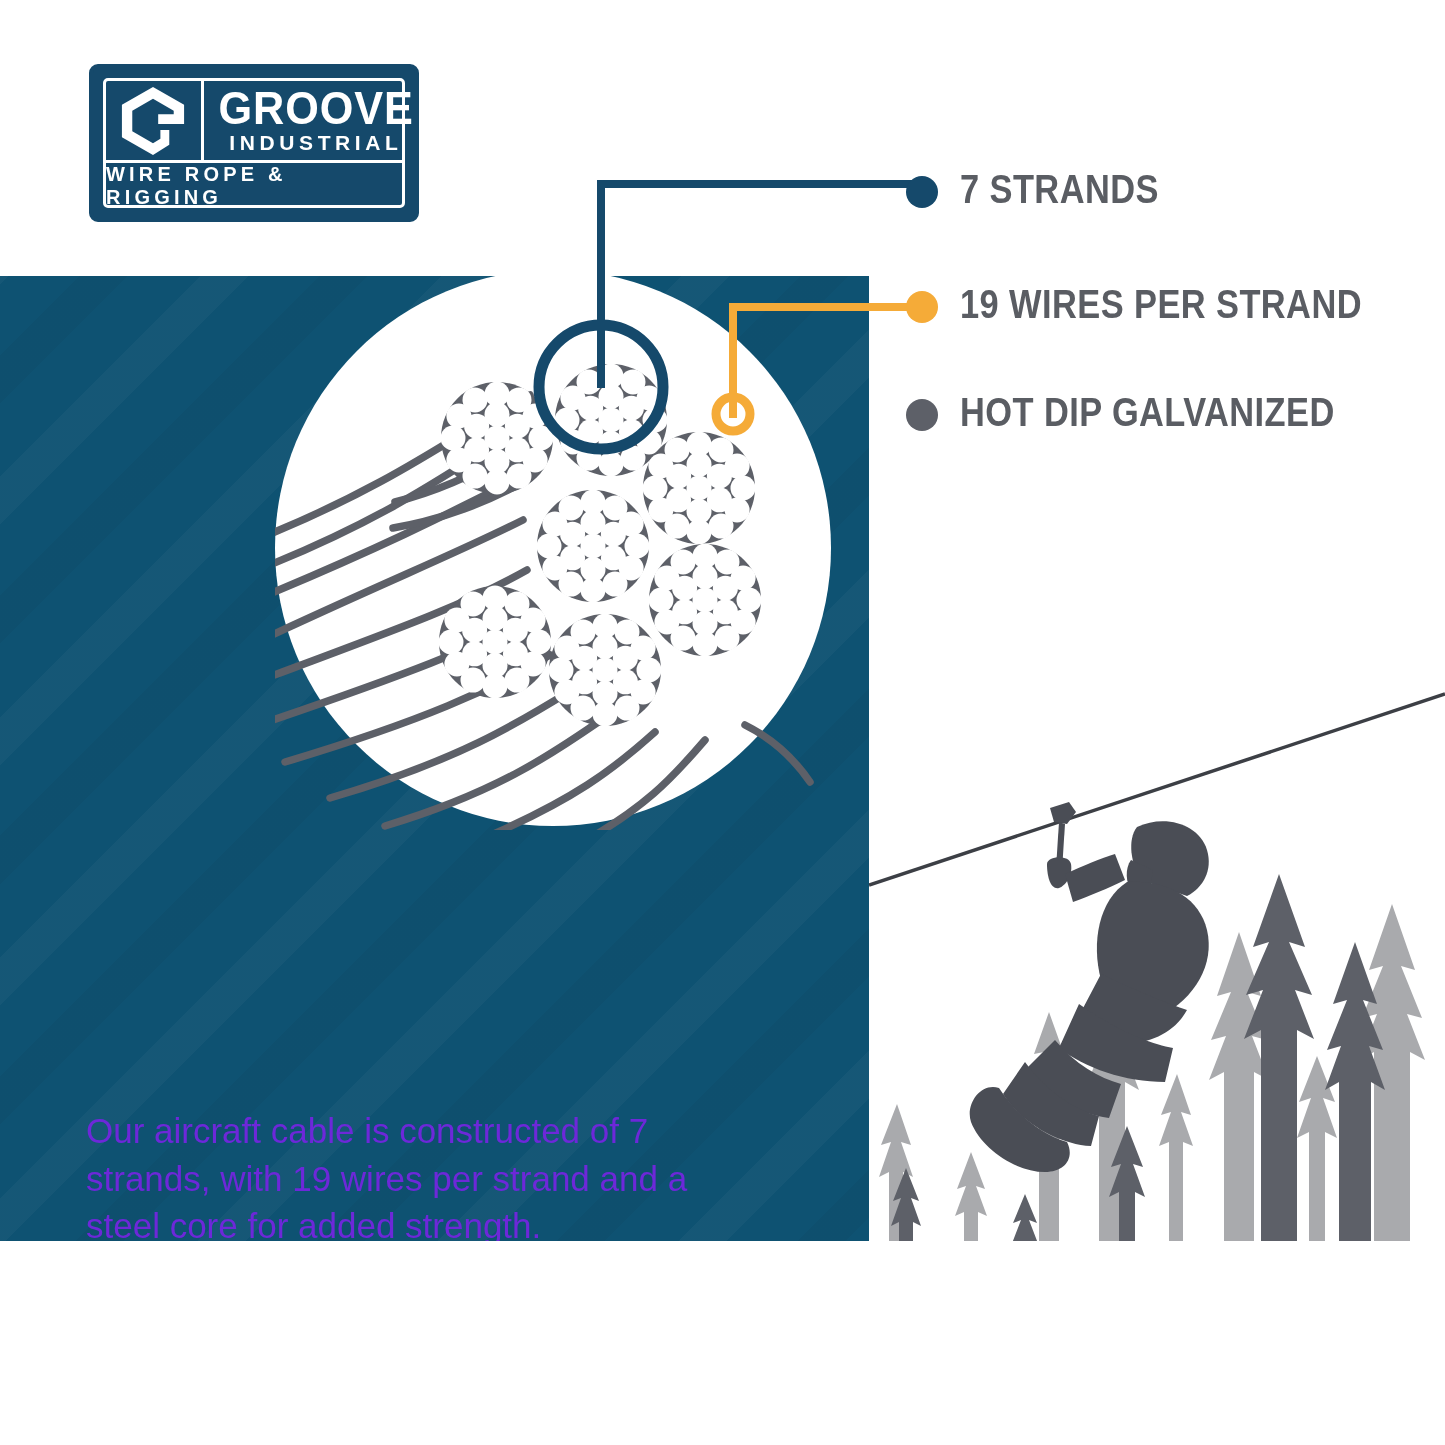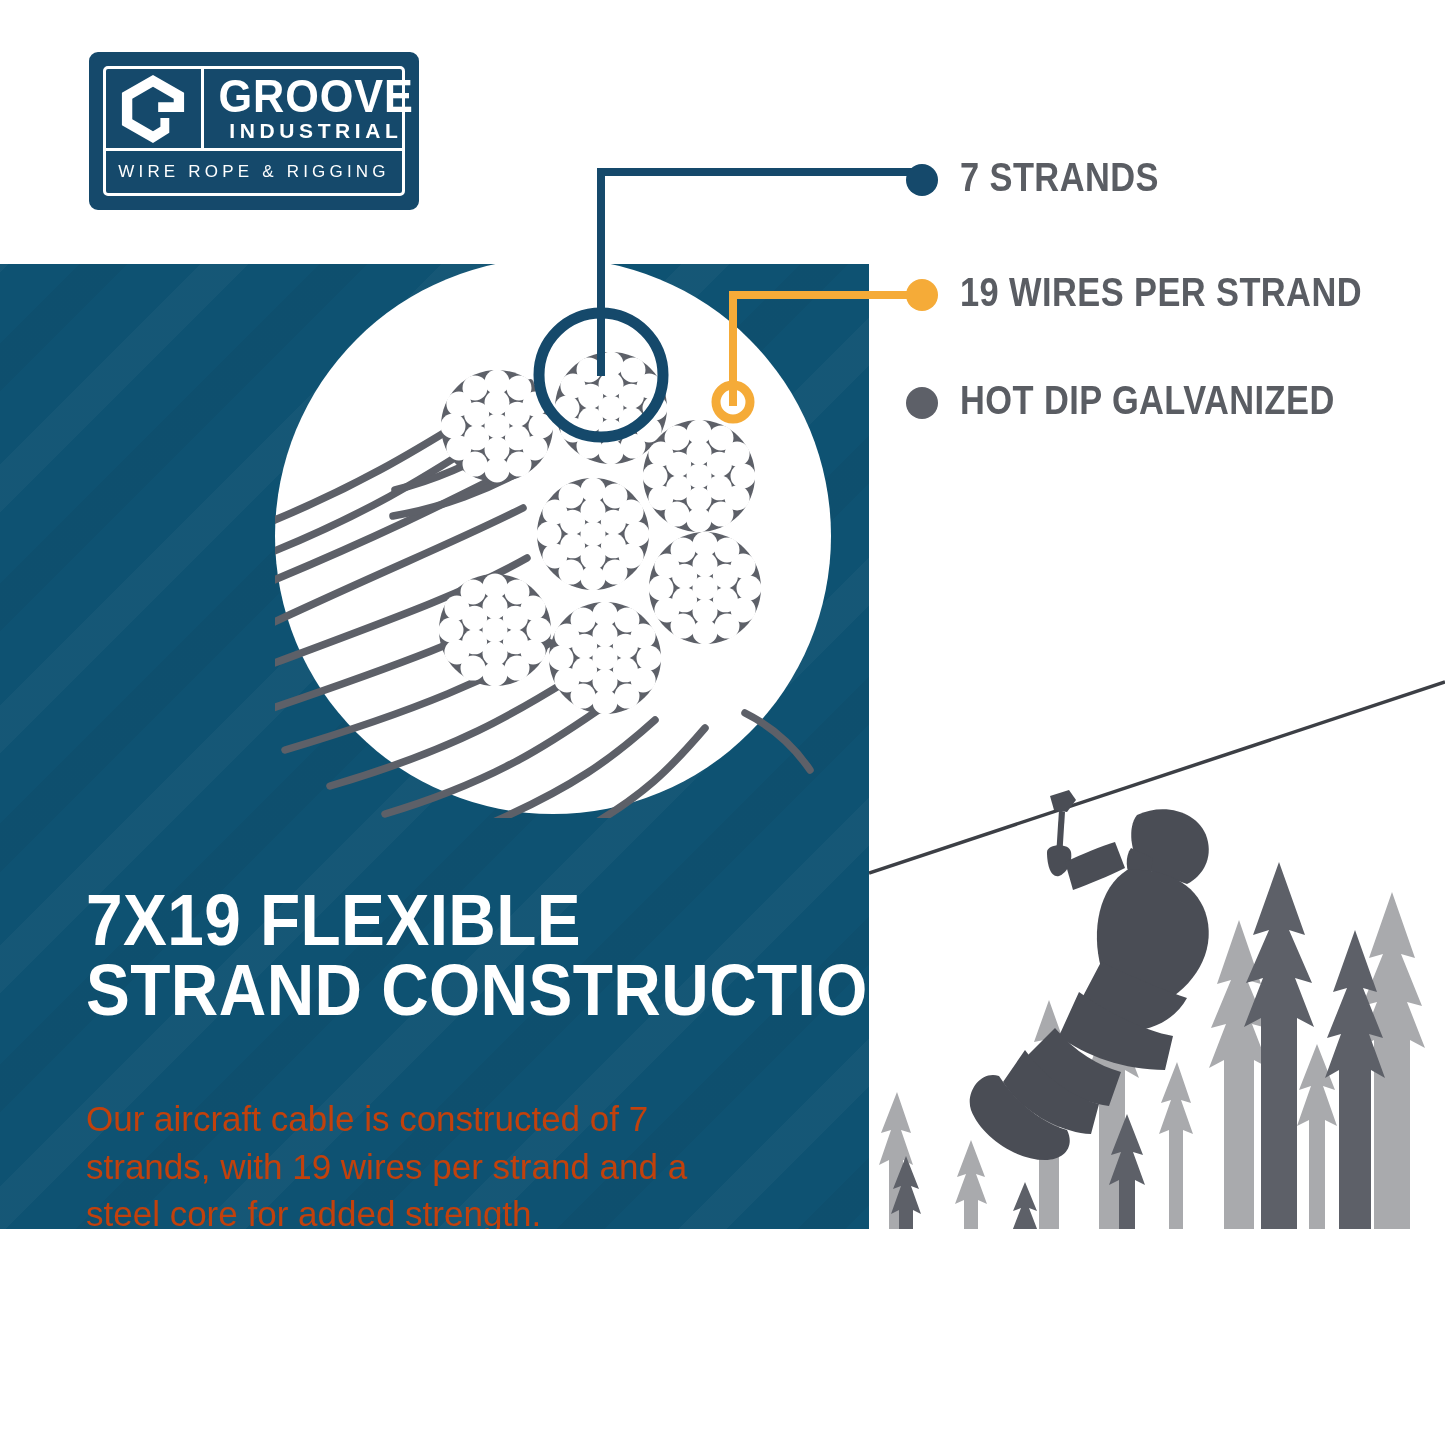--- a/index.html
+++ b/index.html
@@ -1,19 +1,20 @@
 <!DOCTYPE html>
 <html><head>
 <meta charset="utf-8">
 <style>
   html,body{margin:0;padding:0;background:#fff;}
   body{font-family:"Liberation Sans", sans-serif;}
   #stage{
     position:relative;width:1445px;height:1229px;overflow:hidden;
     background:#ffffff;
+    margin-top:12px;
   }
 
   
   #logo{position:absolute;left:89px;top:52px;width:330px;height:158px;}
   .logo-outer{
     position:absolute;inset:0;border:4px solid #15496b;border-radius:9px;
     background:#15496b;box-sizing:border-box;padding:6px;
   }
   .logo-inner{
     position:absolute;left:10px;top:10px;right:10px;bottom:10px;
@@ -33,21 +34,21 @@
     font-size:47px;line-height:0.88;font-weight:bold;letter-spacing:1px;
     transform:scaleX(0.92);font-family:"Liberation Sans", sans-serif;
   }
   .logo-industrial{
     font-size:21px;font-weight:bold;letter-spacing:4.6px;margin-top:3px;
   }
   .logo-bar{
     flex:1;border-top:3px solid #ffffff;display:flex;align-items:center;
     justify-content:center;color:#fff;
   }
-  .logo-tag{font-size:17px;font-weight:normal;letter-spacing:4.2px;}
+  .logo-tag{font-size:20px;font-weight:bold;letter-spacing:4.2px;}
 
   
   #teal{
     position:absolute;left:0;top:264px;width:869px;height:1026px;
     background:#0e5272;overflow:hidden;
   }
   #teal .stripes{
     position:absolute;inset:-40%;
     background:repeating-linear-gradient(-45deg,
       rgba(255,255,255,0.030) 0px, rgba(255,255,255,0.030) 34px,
@@ -62,21 +63,21 @@
     border-radius:50%;background:#ffffff;
   }
 
   
   #headline{position:absolute;left:86px;top:885px;width:760px;color:#fff;}
   .h-line{
     font-size:73px;line-height:0.96;font-weight:bold;letter-spacing:0.5px;
     transform:scaleX(0.9);transform-origin:left center;white-space:nowrap;
   }
   #body-copy{
-    position:absolute;left:86px;top:1095px;width:660px;color:#c2410c;
+    position:absolute;left:86px;top:1095px;width:660px;color:#6d28d9;
     font-size:35px;line-height:1.36;
   }
 
   
   .callout-label{
     position:absolute;color:#5a5d63;font-weight:bold;font-size:40px;
     letter-spacing:0.5px;transform:scaleX(0.86);transform-origin:left center;
     white-space:nowrap;
   }
   .dot{position:absolute;width:32px;height:32px;border-radius:50%;}
@@ -270,24 +271,20 @@
 
   <div class="dot" style="left:906px;top:164px;background:#15496b;"></div>
   <div class="callout-label" style="left:960px;top:155px;">7 STRANDS</div>
 
   <div class="dot" style="left:906px;top:279px;background:#f5ab38;"></div>
   <div class="callout-label" style="left:960px;top:270px;">19 WIRES PER STRAND</div>
 
   <div class="dot" style="left:906px;top:387px;background:#5d6068;"></div>
   <div class="callout-label" style="left:960px;top:378px;">HOT DIP GALVANIZED</div>
 
-  <div id="headline">
-    <div class="h-line">7X19 FLEXIBLE</div>
-    <div class="h-line">STRAND CONSTRUCTION</div>
-  </div>
 
   <div id="body-copy">Our aircraft cable is constructed of 7 strands, with 19 wires per strand and a steel core for added strength.</div>
 
   <div id="footer">
     <div class="stripes"></div>
   </div>
 
 </div>
 
 </body></html>

